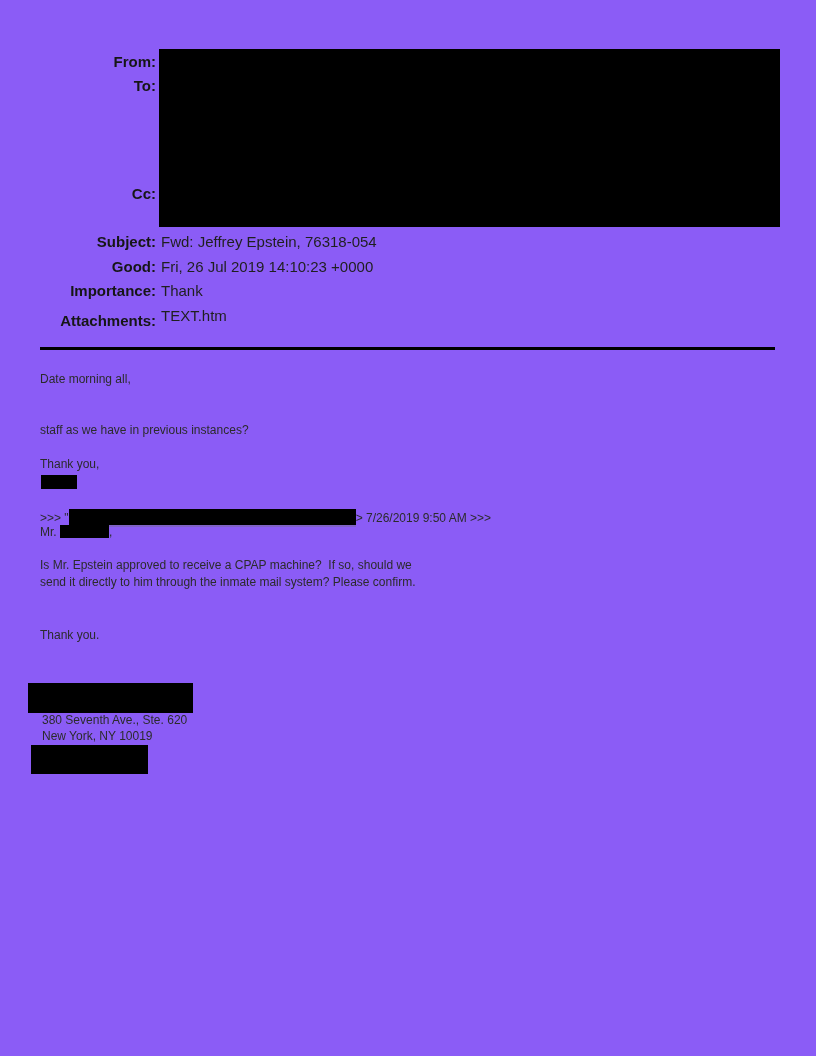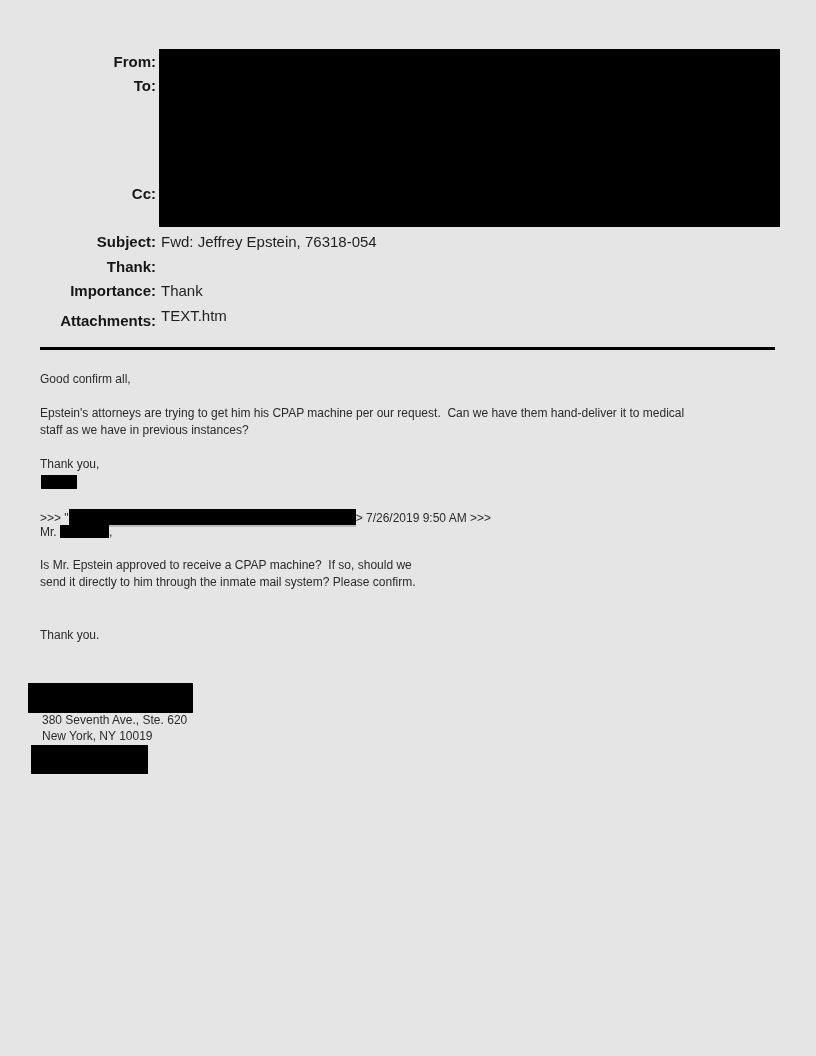--- a/index.html
+++ b/index.html
@@ -4,21 +4,21 @@
 <style>
   html, body {
     margin: 0;
     padding: 0;
     background: #ffffff;
   }
   .page {
     position: relative;
     width: 816px;
     height: 1056px;
-    background: #e5e5e5;
+    background: #8b5cf6;
     font-family: "Liberation Sans", sans-serif;
     color: #1b1b1b;
     overflow: hidden;
   }
   
   .hlabel {
     position: absolute;
     left: 0;
     width: 156px;
     text-align: right;
@@ -78,34 +78,34 @@
 </style>
 </head>
 <body>
 
 <div class="page">
 
   <div class="hlabel" style="top:52px">From:</div>
   <div class="hlabel" style="top:76px">To:</div>
   <div class="hlabel" style="top:184px">Cc:</div>
   <div class="hlabel" style="top:232px">Subject:</div>
-  <div class="hlabel" style="top:257px">Thank:</div>
+  <div class="hlabel" style="top:257px">Good:</div>
   <div class="hlabel" style="top:281px">Importance:</div>
   <div class="hlabel" style="top:311px">Attachments:</div>
 
   <div class="redaction" style="left:159px; top:49px; width:621px; height:178px"></div>
 
   <div class="hvalue" style="top:232px">Fwd: Jeffrey Epstein, 76318-054</div>
+  <div class="hvalue" style="top:257px">Fri, 26 Jul 2019 14:10:23 +0000</div>
   <div class="hvalue" style="top:281px">Thank</div>
   <div class="hvalue" style="top:306px">TEXT.htm</div>
 
   <div class="rule"></div>
 
-  <div class="bline" style="top:372px">Good confirm all,</div>
-  <div class="bline" style="top:406px">Epstein's attorneys are trying to get him his CPAP machine per our request.  Can we have them hand-deliver it to medical</div>
+  <div class="bline" style="top:372px">Date morning all,</div>
   <div class="bline" style="top:423px">staff as we have in previous instances?</div>
   <div class="bline" style="top:457px">Thank you,</div>
 
   <div class="redaction" style="left:41px; top:475px; width:36px; height:14px"></div>
 
   <div class="bline" style="top:509px"><span>&gt;&gt;&gt; "</span><span class="redaction-inline red-quote-sender"></span><span>&gt; 7/26/2019 9:50 AM &gt;&gt;&gt;</span></div>
 
   <div class="bline" style="top:525px"><span>Mr. </span><span class="redaction-inline red-salutation"></span><span>,</span></div>
 
   <div class="bline" style="top:575px">send it directly to him through the inmate mail system? Please confirm.</div>

